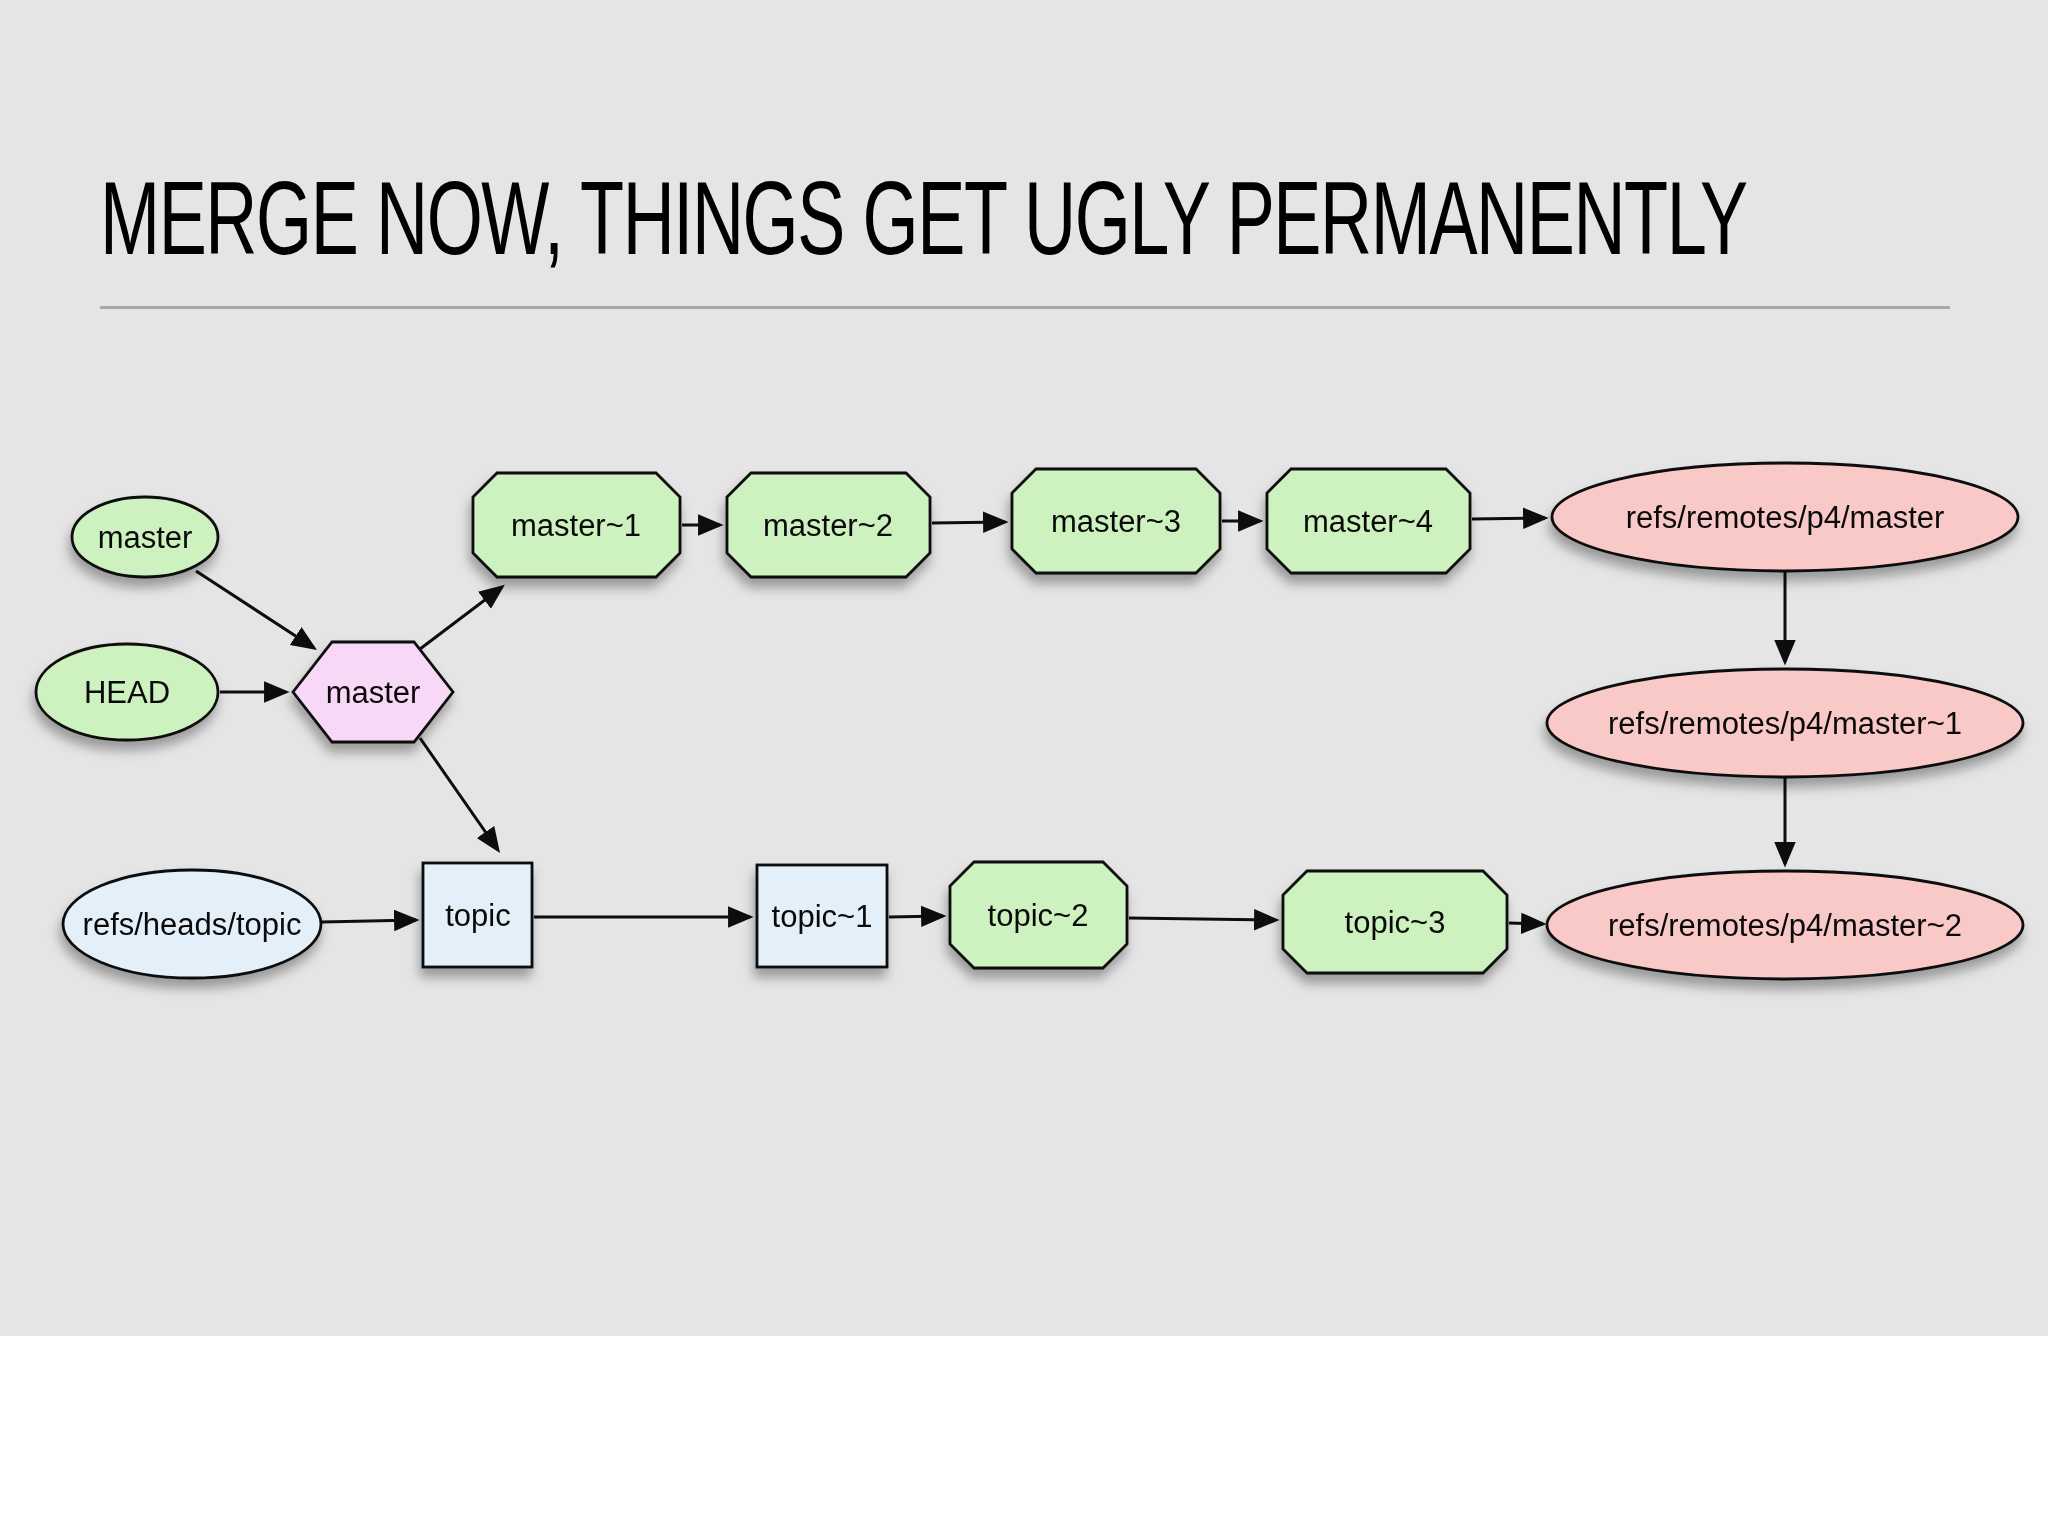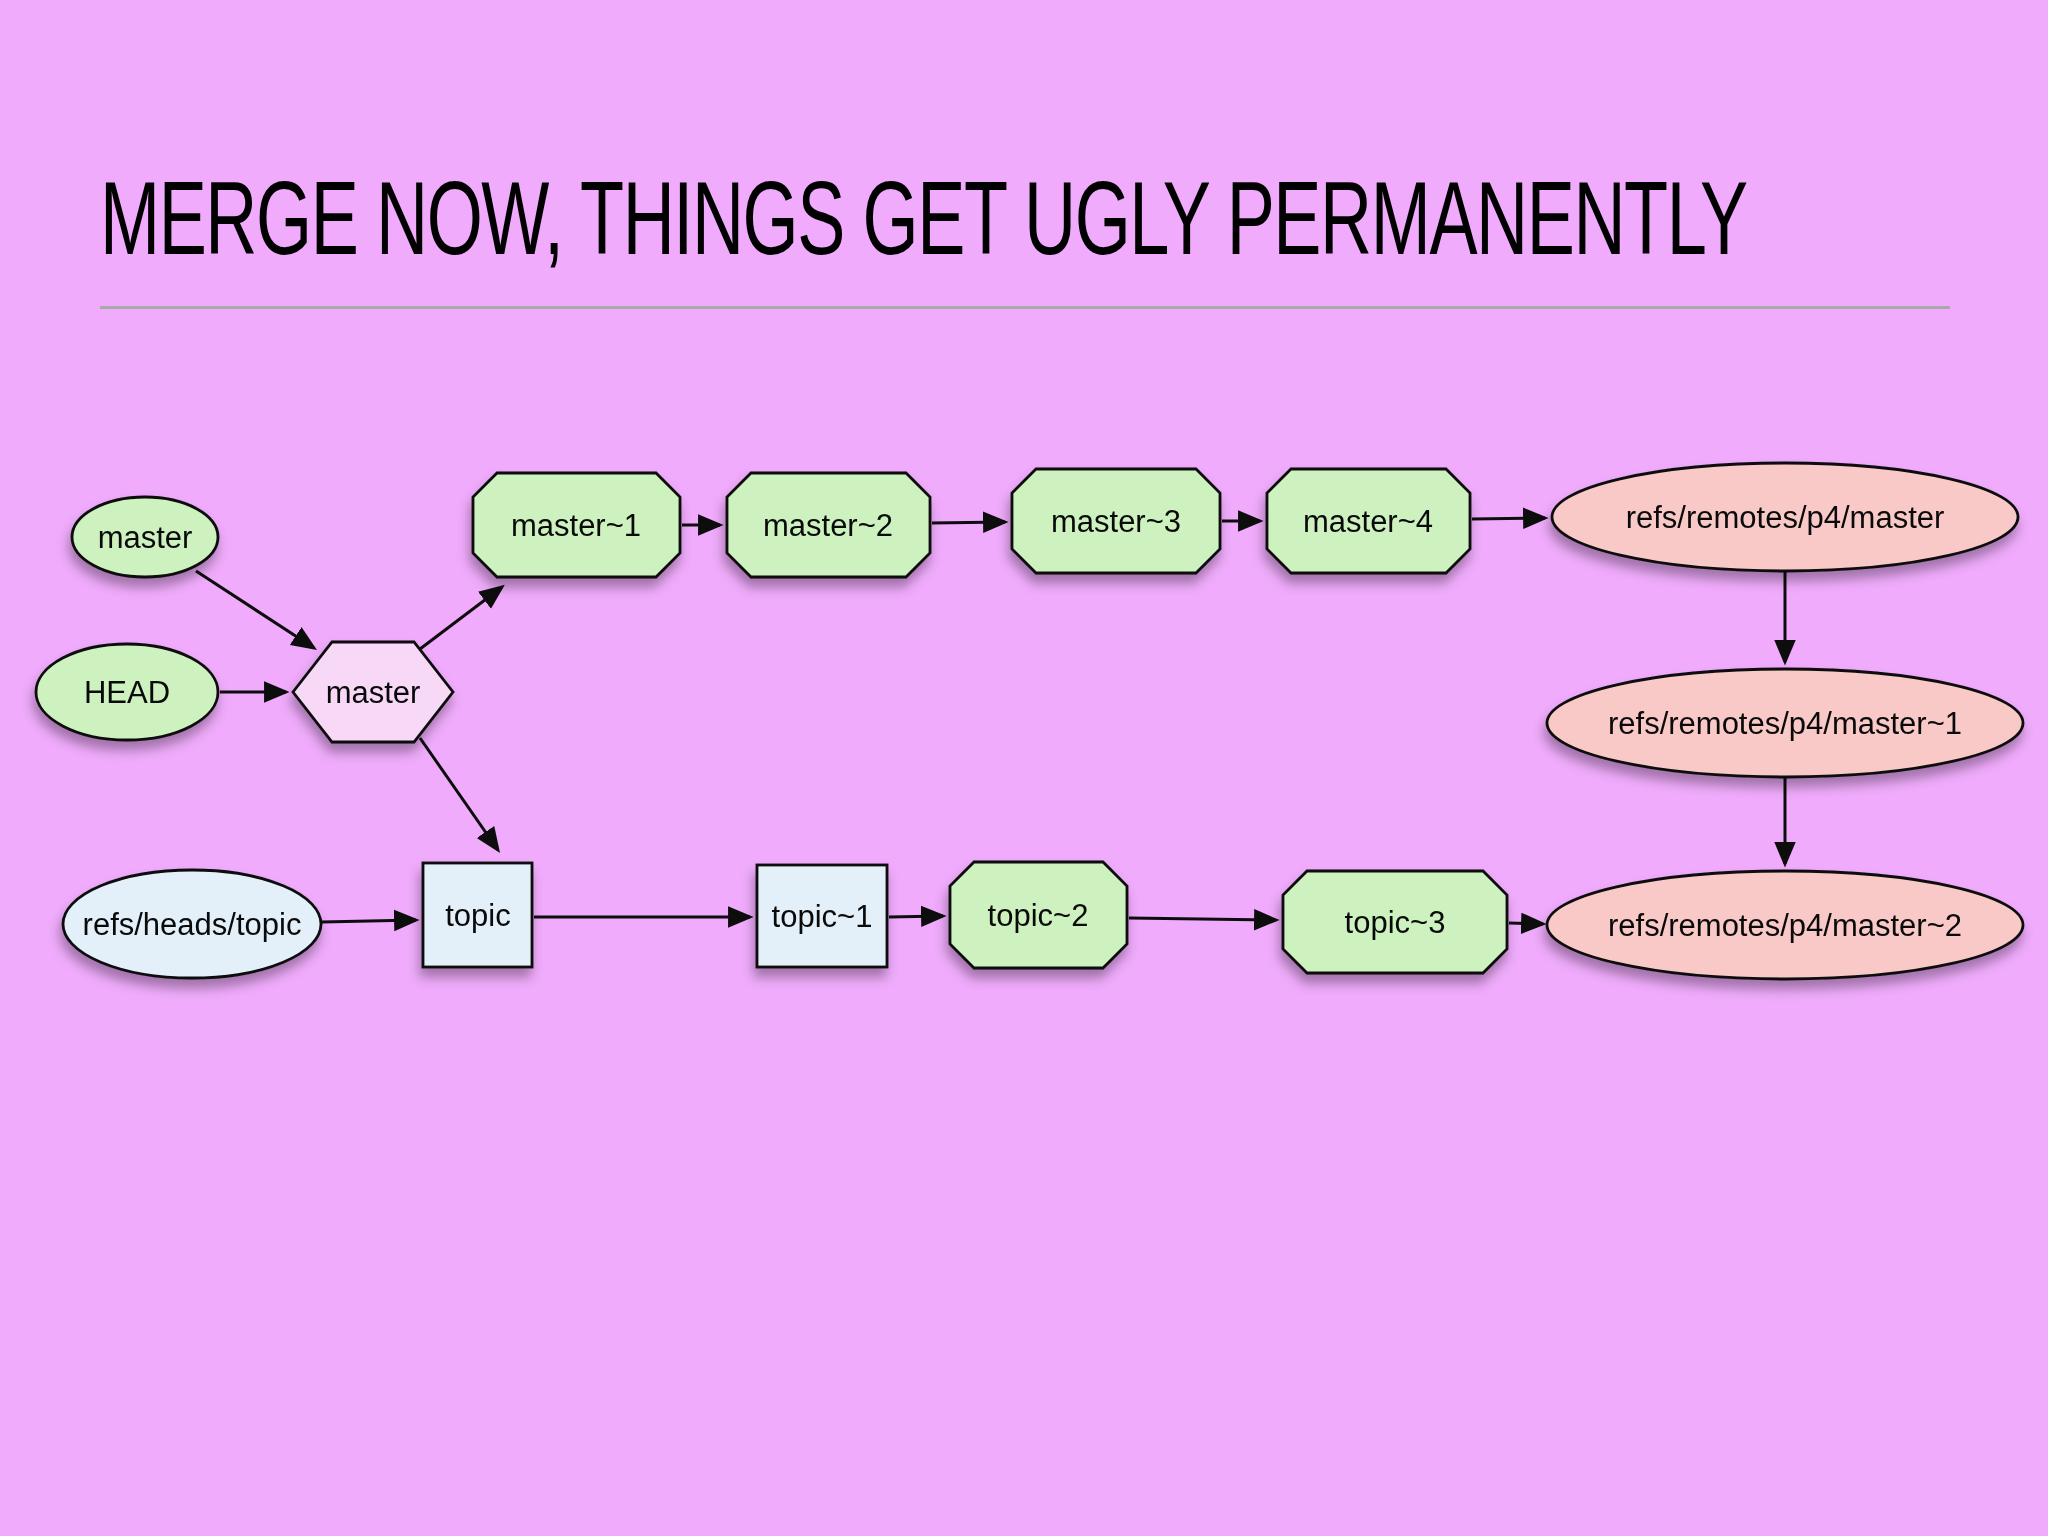--- a/index.html
+++ b/index.html
@@ -1,20 +1,20 @@
 <!DOCTYPE html>
 <html><head>
 <meta charset="utf-8">
 <style>
   html, body { margin: 0; padding: 0; background: #ffffff; }
   #slide {
     position: relative;
     width: 2048px;
-    height: 1536px;
-    background: #f0abfc;
+    height: 1336px;
+    background: #e5e5e5;
     overflow: hidden;
     font-family: "Liberation Sans", sans-serif;
   }
   #title {
     position: absolute;
     left: 100px;
     top: 160px;
     font-size: 103px;
     font-weight: 300;
     letter-spacing: -2px;

